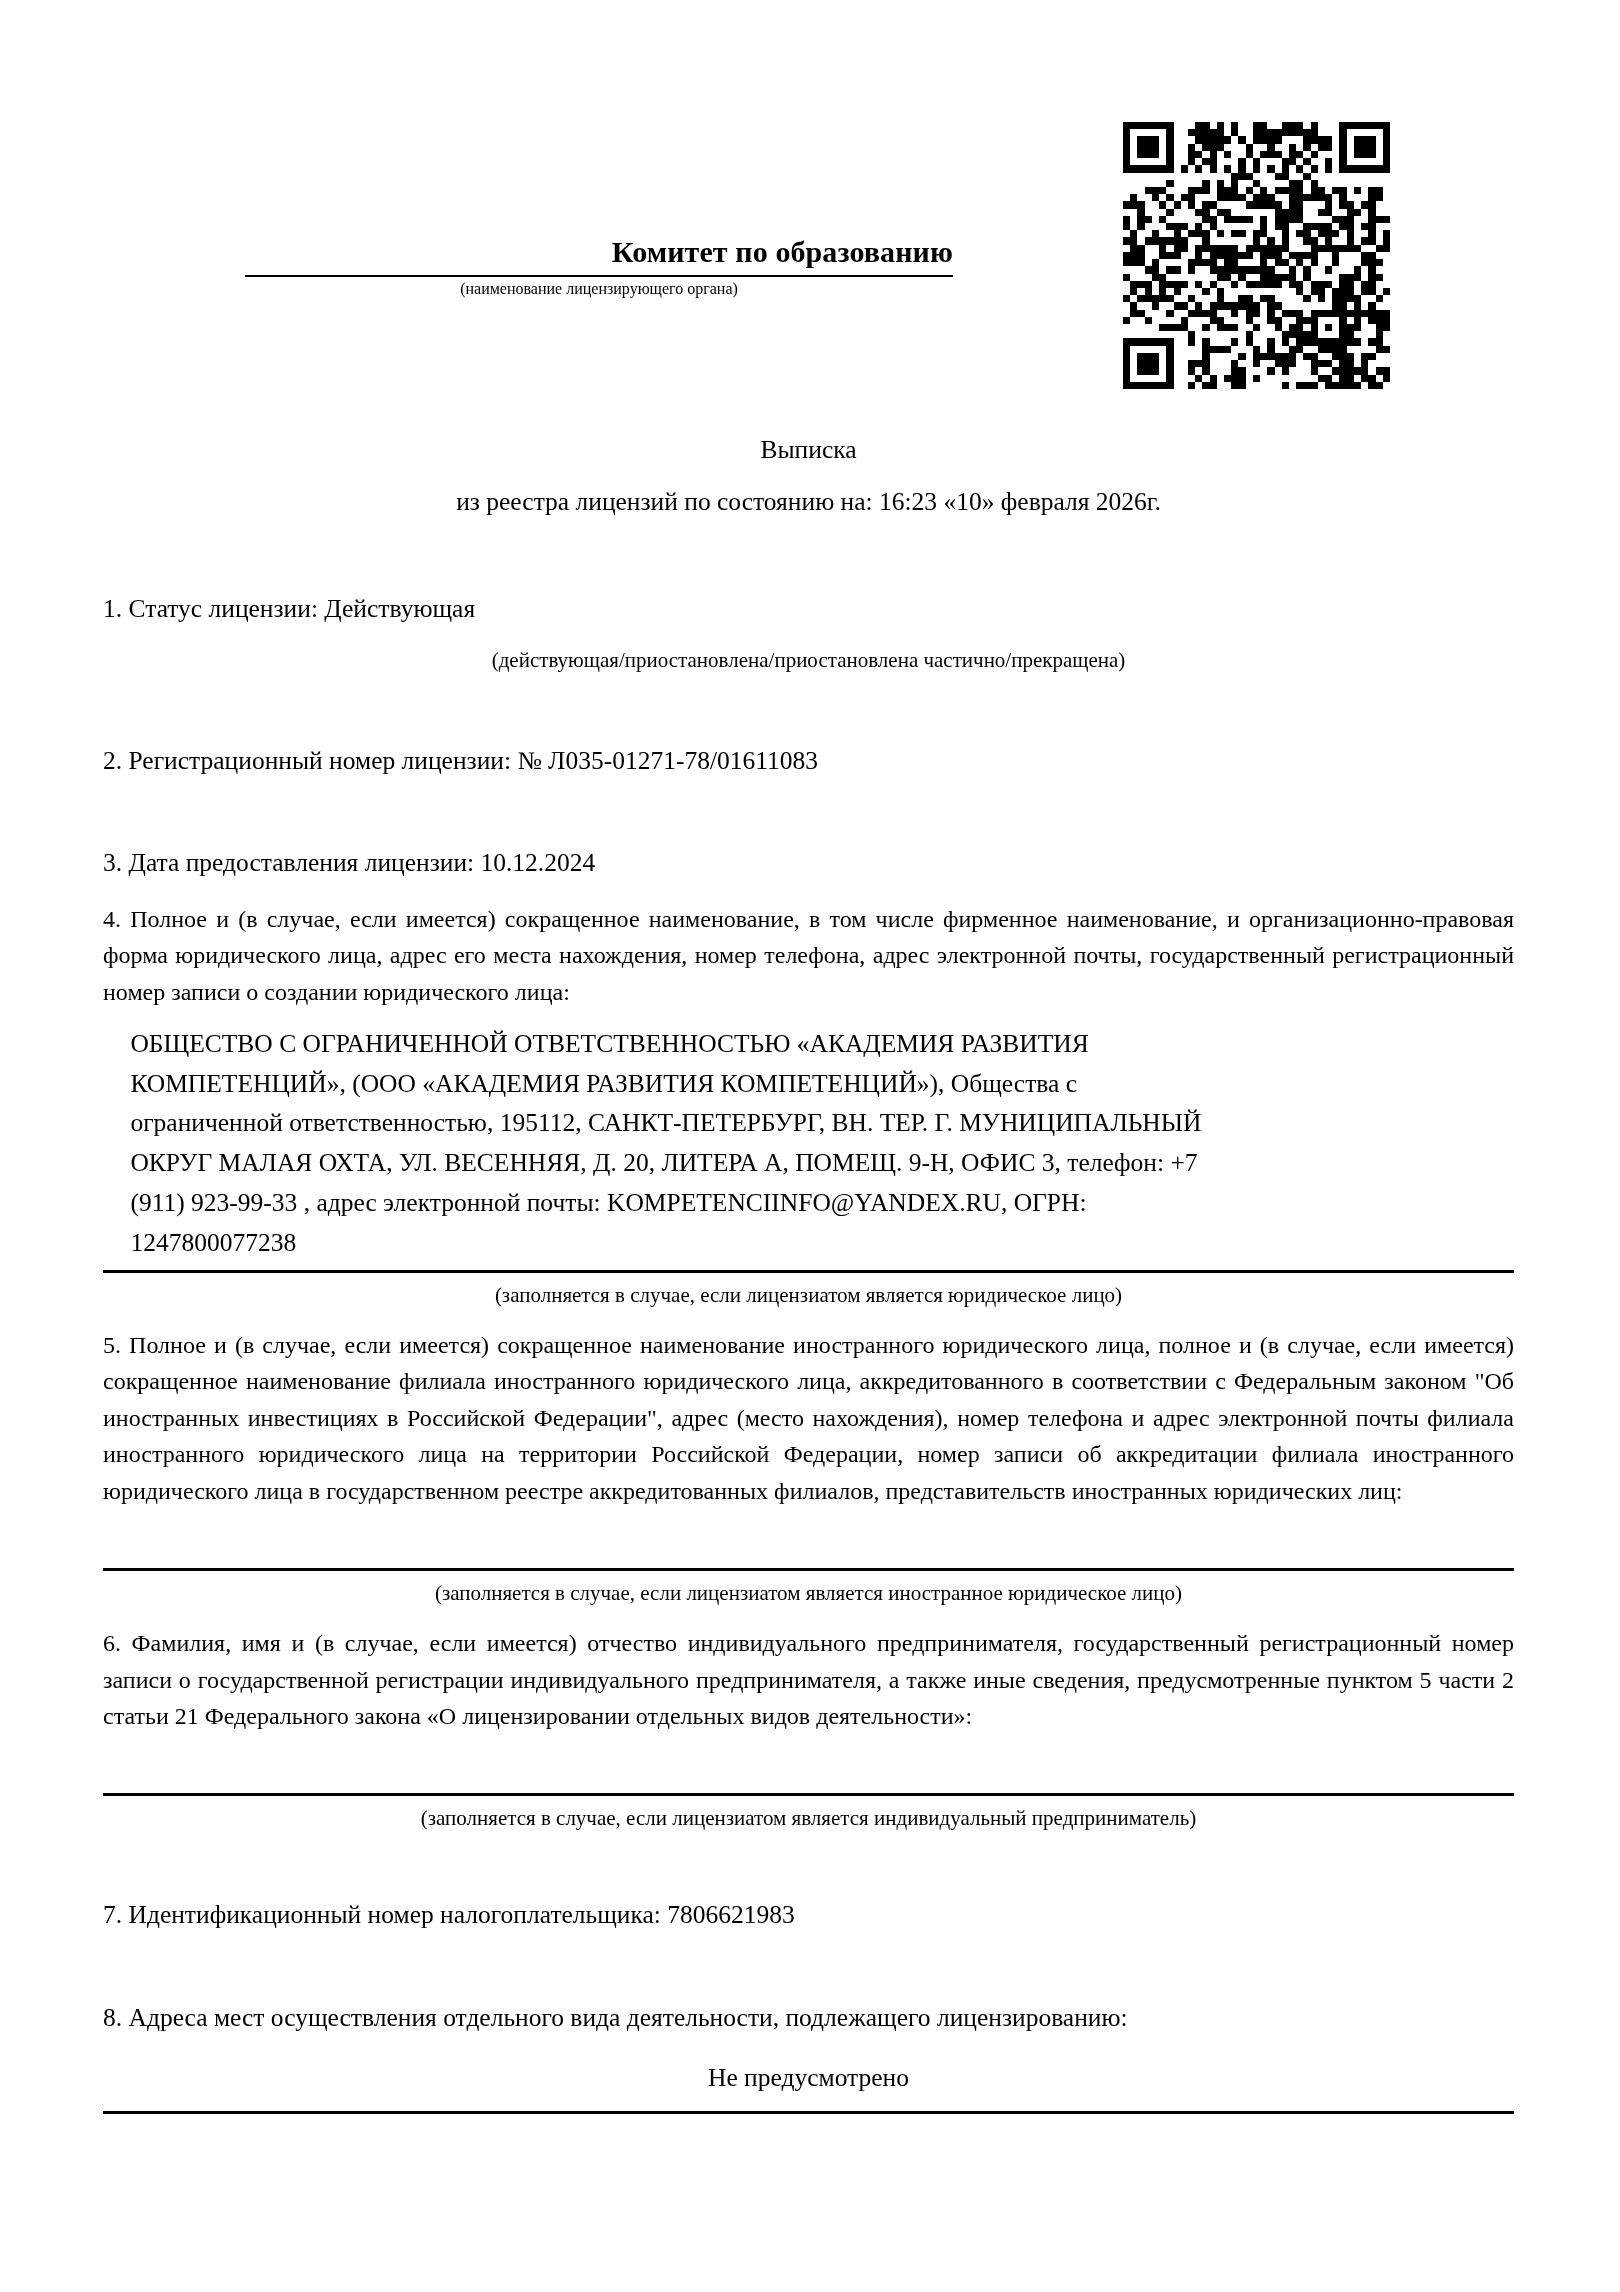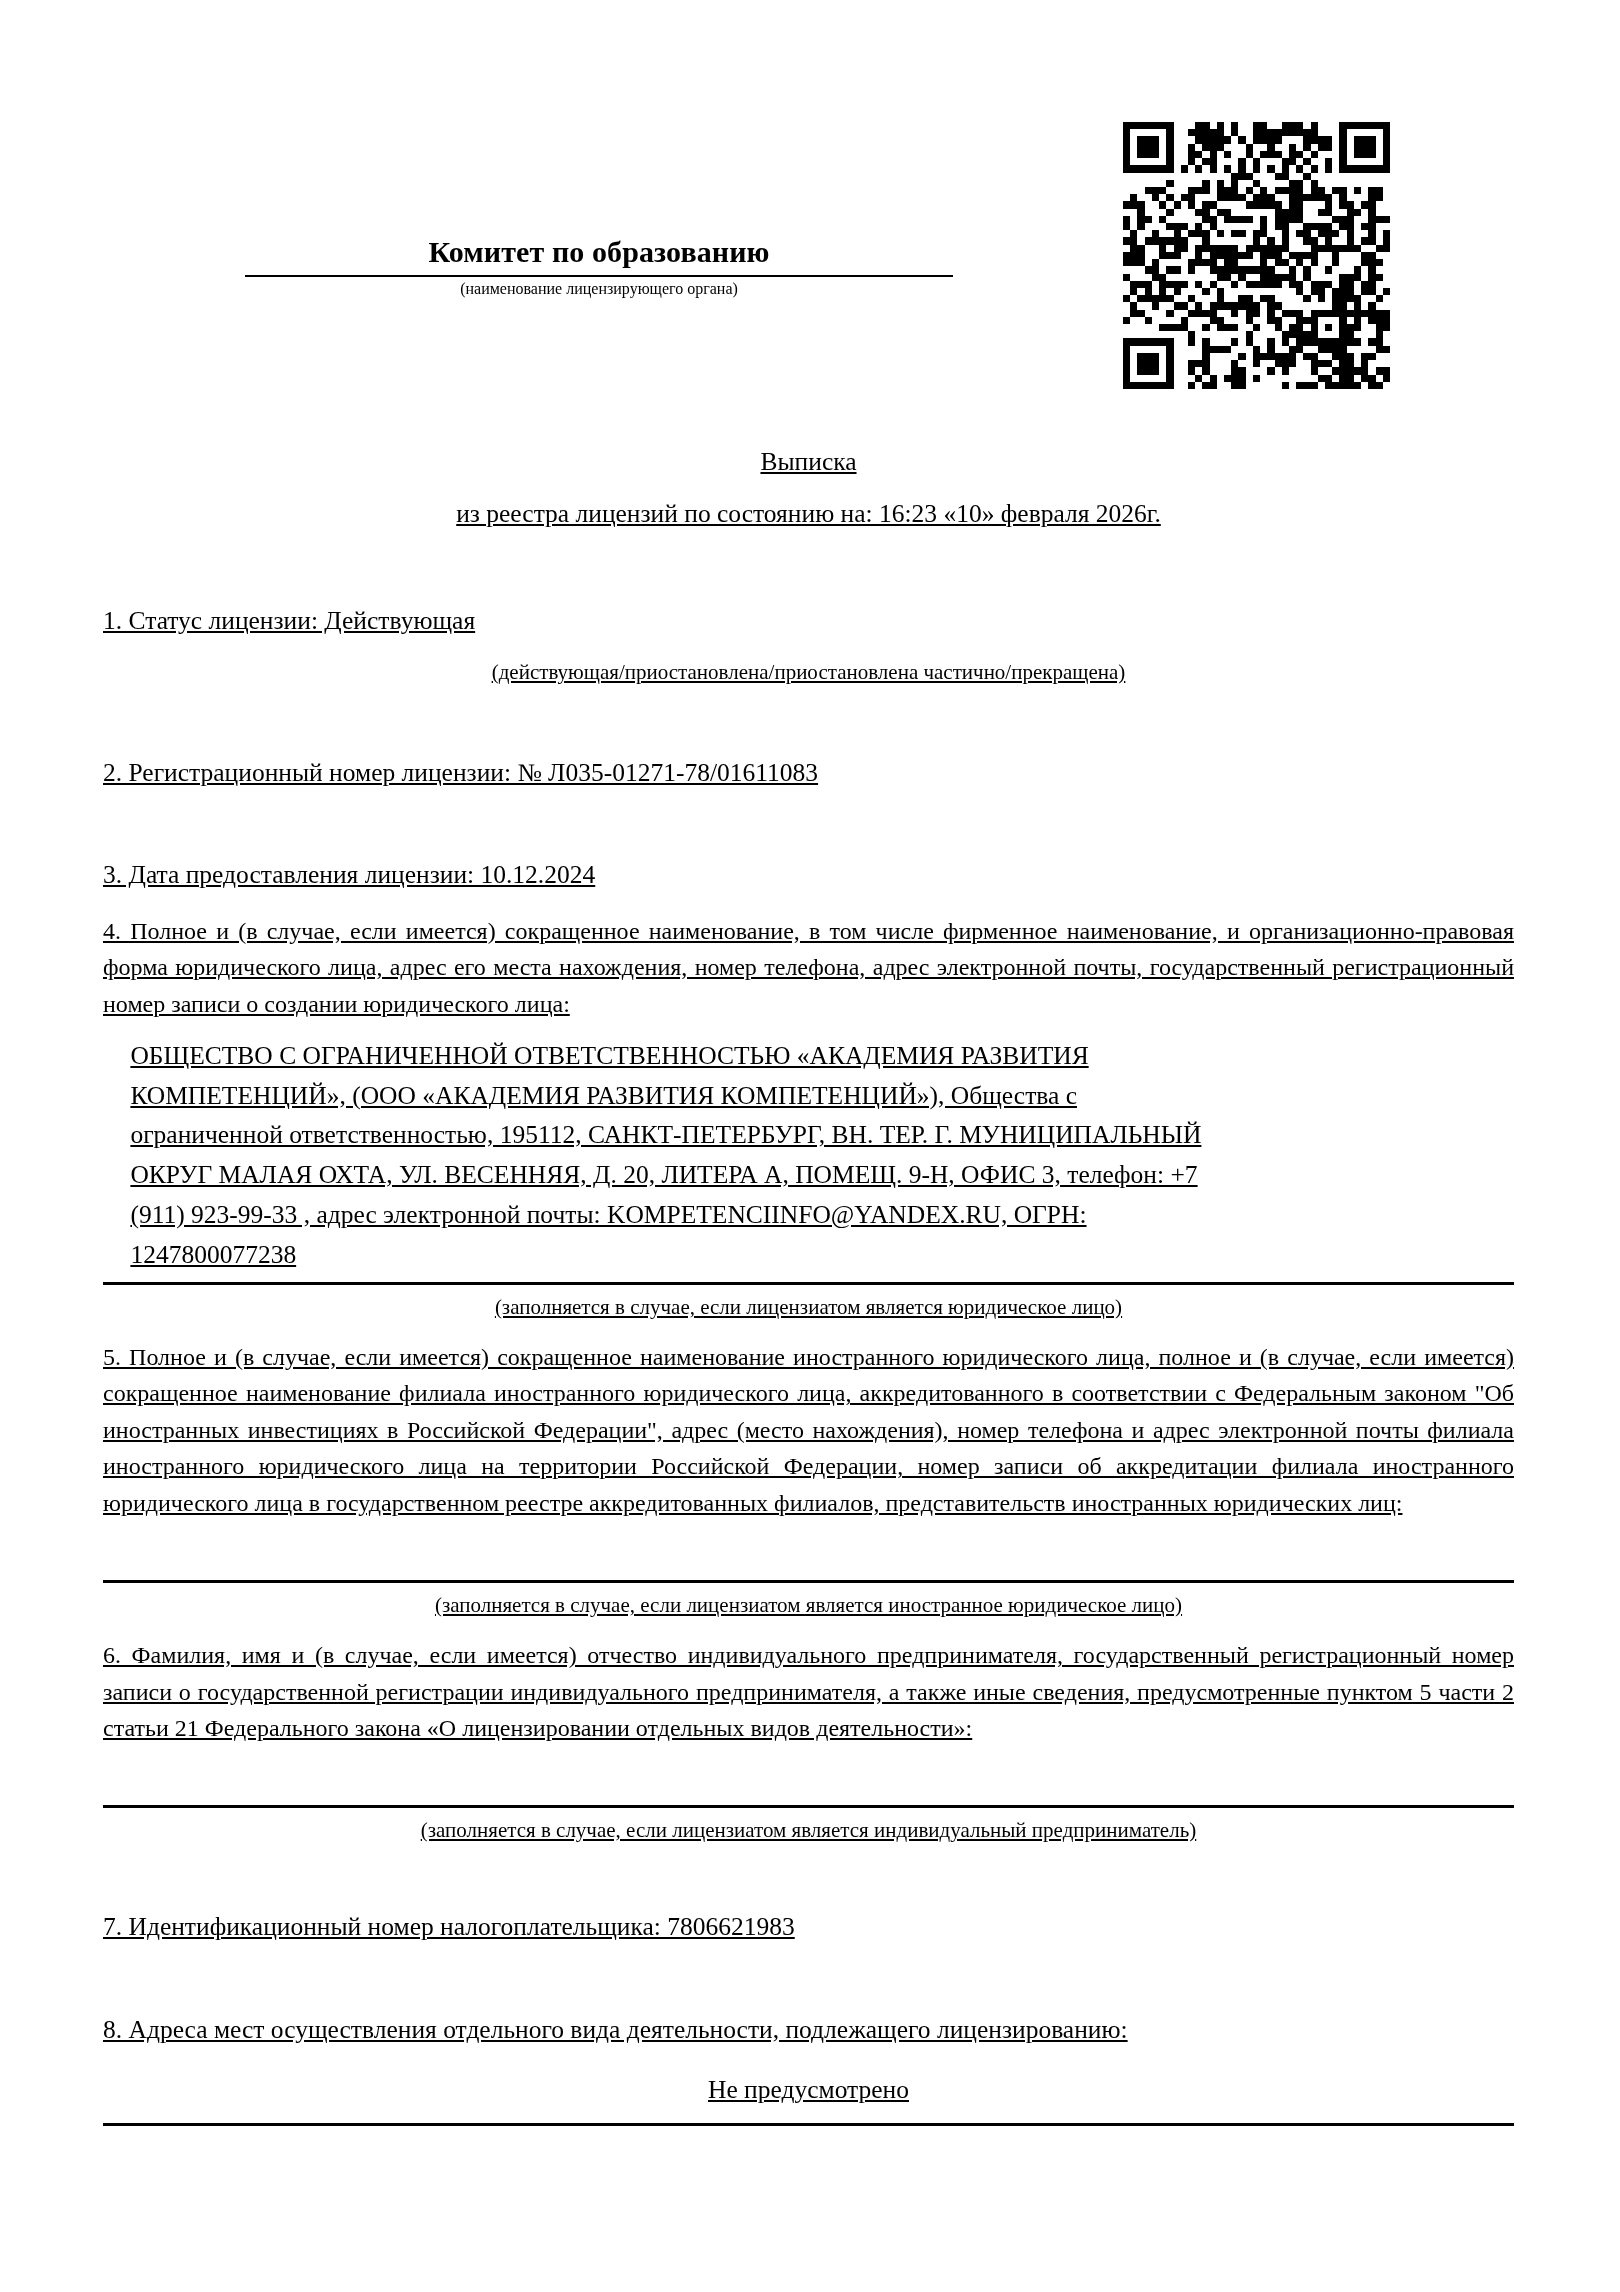--- a/index.html
+++ b/index.html
@@ -29,21 +29,21 @@
   .qr-wrap svg { display: block; width: 100%; height: 100%; }
 
   
   .header-block {
     position: absolute;
     left: 245px;
     top: 235px;
     width: 708px;
   }
   .org-title {
-    text-align: center;
+    text-align: right;
     font-size: 30px;
     font-weight: 700;
     line-height: 1.15;
     letter-spacing: 0.1px;
     padding-bottom: 5.9px;
   }
   .header-rule {
     border-bottom: 2.9px solid #000;
     width: 100%;
   }
@@ -51,23 +51,22 @@
     text-align: center;
     font-size: 16px;
     line-height: 1.3;
     padding-top: 2px;
   }
 
   
   .body {
     position: absolute;
     left: 103px;
-    top: 443px;
+    top: 431px;
     width: 1411px;
-    text-decoration: underline;
   }
 
   .t-center {
     text-align: center;
     font-size: 25.5px;
     line-height: 1.52;
   }
   .t-left {
     text-align: left;
     font-size: 25.5px;

